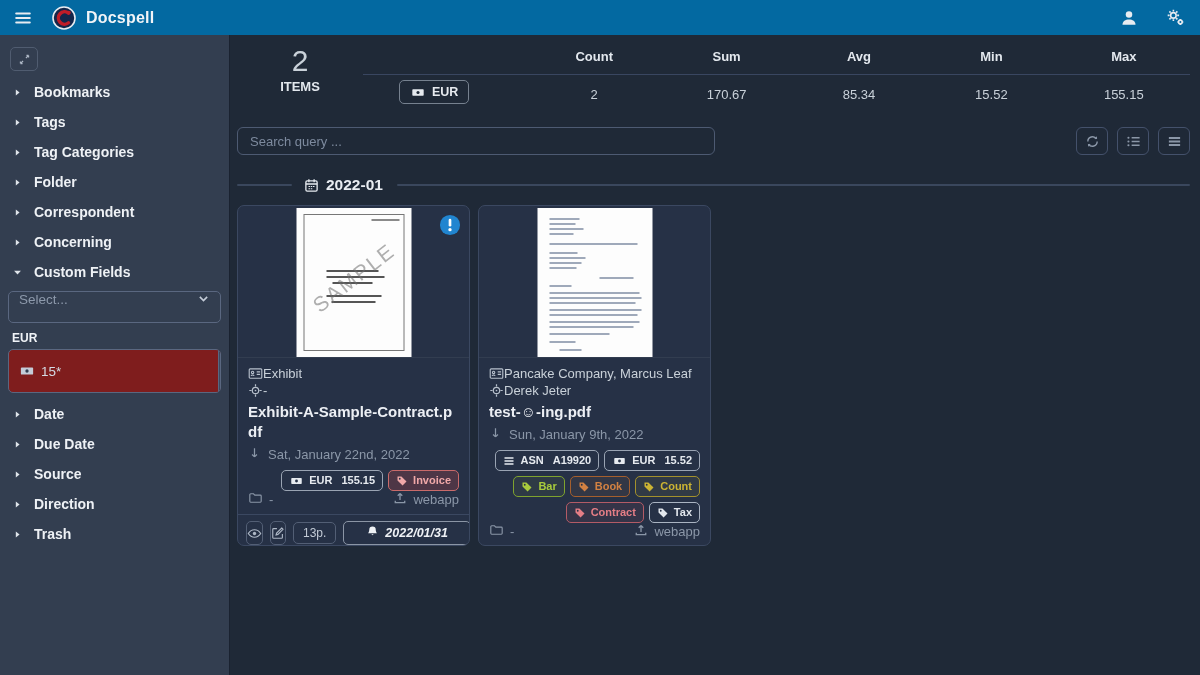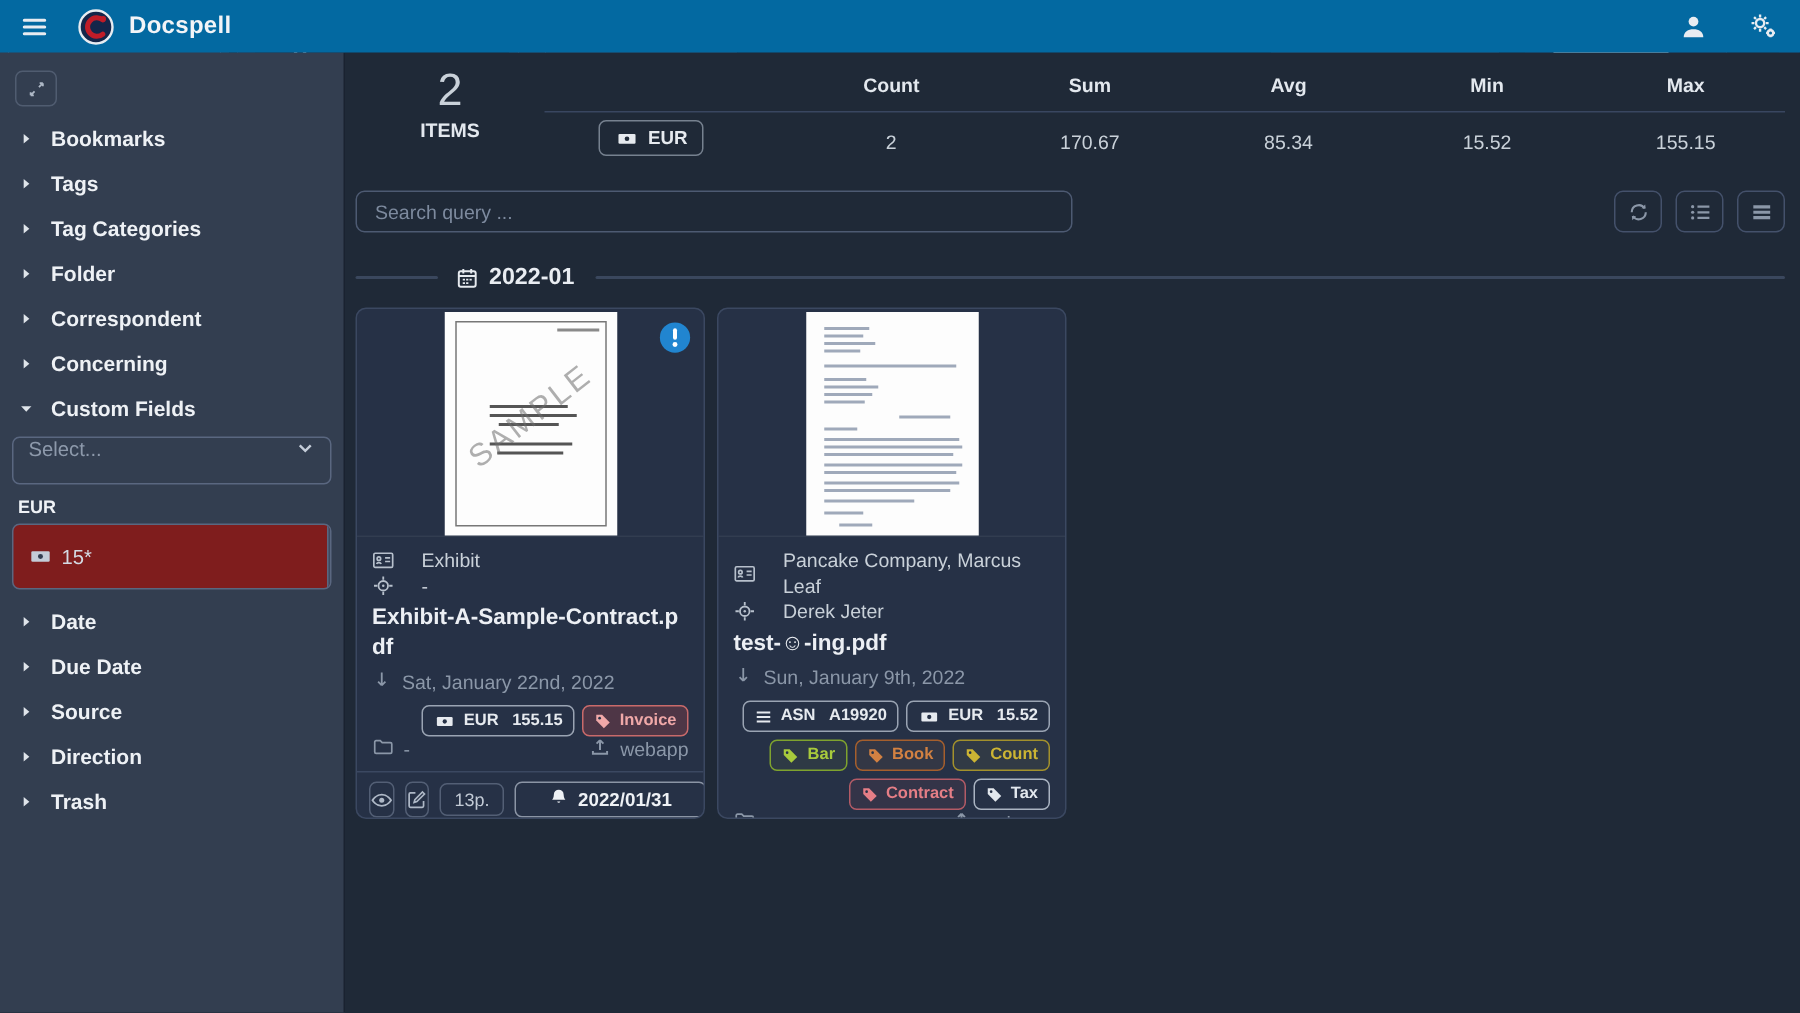--- a/index.html
+++ b/index.html
@@ -72,21 +72,21 @@
   .alert-badge { position:absolute; top:8px; right:8px; width:22px; height:22px; }
   .t1-border { position:absolute; inset:6px 7px; border:1px solid #777; }
   .t1-head { position:absolute; top:11px; right:12px; width:28px; height:2px; background:#8a8a8a; }
   .t1-mid { position:absolute; left:30px; top:62px; }
   .t1-mid div { height:2px; background:#555; margin-bottom:4px; }
   .watermark { position:absolute; left:0; top:58px; width:100%; text-align:center; transform:rotate(-38deg);
                font-size:21px; color:rgba(110,110,110,.55); letter-spacing:2px; }
   .t2 div { height:2px; background:#9fa9ba; }
 
   .card-body { padding:7px 10px 6px 10px; display:flex; flex-direction:column; flex:1; }
-  .meta-row { display:flex; align-items:center; gap:18px; color:#c9d1d9; font-size:13px; line-height:17px; }
+  .meta-row { display:flex; align-items:center; gap:0; color:#c9d1d9; font-size:13px; line-height:17px; }
   .meta-row .mi { color:#b7c0cc; display:flex; align-items:center; flex:none; }
   .card-title { color:#eceff4; font-weight:bold; font-size:15px; line-height:20px; margin-top:3px;
                 word-break:break-all; }
   .date-row { display:flex; align-items:center; gap:7px; color:#8b97a8; font-size:13px; margin-top:4px; }
   .badges { display:flex; flex-wrap:wrap; justify-content:flex-end; gap:5px; margin-top:7px; }
   .badge { display:inline-flex; align-items:center; gap:5px; border:1px solid; border-radius:5px;
            padding:2px 7px; font-size:11px; font-weight:bold; line-height:15px; white-space:nowrap; }
   .badge .bi { display:flex; align-items:center; }
   .b-outline { border-color:#9aa4b3; color:#e6eaef; }
   .b-invoice { border-color:#c96a6a; color:#f0a8a8; background:rgba(200,70,70,.25); }
@@ -98,21 +98,21 @@
   .bval { margin-left:4px; }
 
   .folder-row { margin-top:auto; display:flex; align-items:center; color:#8b97a8; font-size:13px; gap:6px; }
   .folder-row .right { margin-left:auto; display:flex; align-items:center; gap:6px; }
   .card-footer { border-top:1px solid #3b4861; margin:6px -10px 0 -10px; padding:6px 8px 1px 8px;
                  display:flex; align-items:center; gap:7px; }
   .icon-btn { width:31px; height:24px; border:1px solid #535f75; border-radius:5px; display:flex;
               align-items:center; justify-content:center; color:#aeb8c6; background:transparent; cursor:pointer; }
   .pages-badge { border:1px solid #535f75; border-radius:5px; padding:3px 9px; color:#c3cbd6; font-size:12px; }
   .due-badge { margin-left:auto; border:1px solid #8b95a5; border-radius:5px; padding:3px 22px;
-               color:#eef1f5; font-size:12.5px; font-weight:bold; display:flex; align-items:center; gap:6px; }
+               color:#eef1f5; font-size:12.5px; font-weight:bold; display:flex; align-items:center; gap:6px;font-style:italic; }
 </style>
 </head>
 <body>
 
 <div class="topbar">
   <span class="hamburger">
     <svg viewBox="0 0 16 16" width="18" height="18">
         <path d="M2 4h12M2 8h12M2 12h12" stroke="currentColor" stroke-width="1.9" stroke-linecap="round" fill="none"></path>
       </svg>
   </span>

